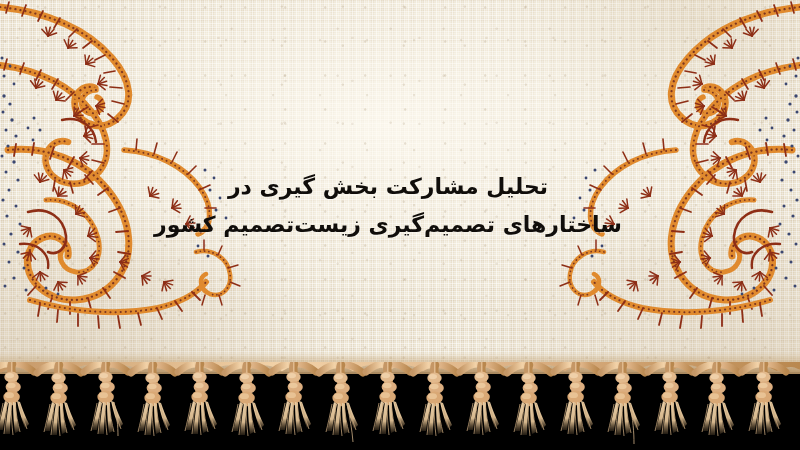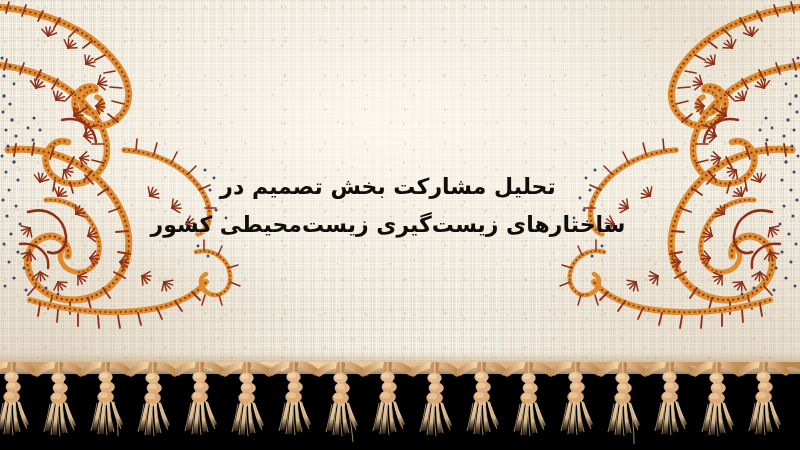--- a/index.html
+++ b/index.html
@@ -498,22 +498,22 @@
           <path d="M228 268 L238 265"></path>
             <path d="M230 282 L240 286"></path>
           <path d="M219 295 L222 305"></path>
             <path d="M205 295 L202 305"></path>
         </g>
       </g>
     </svg>
   </div>
 
   <div class="title-block">
-    <span class="tline">تحلیل مشارکت بخش تصمیم در</span>
-    <span class="tline">ساختارهای زیست‌گیری زیست‌محیطی کشور</span>
+    <span class="tline">تحلیل مشارکت بخش گیری در</span>
+    <span class="tline">ساختارهای تصمیم‌گیری زیست‌تصمیم کشور</span>
   </div>
 
   <div class="fringe">
     <svg viewBox="0 0 800 88" xmlns="http://www.w3.org/2000/svg" aria-hidden="true">
       <defs>
         <linearGradient id="cordg" x1="0" y1="0" x2="1" y2="0">
           <stop offset="0%" stop-color="#c59766"></stop>
           <stop offset="35%" stop-color="#f2d2a8"></stop>
           <stop offset="65%" stop-color="#dcb184"></stop>
           <stop offset="100%" stop-color="#b9884f"></stop>

